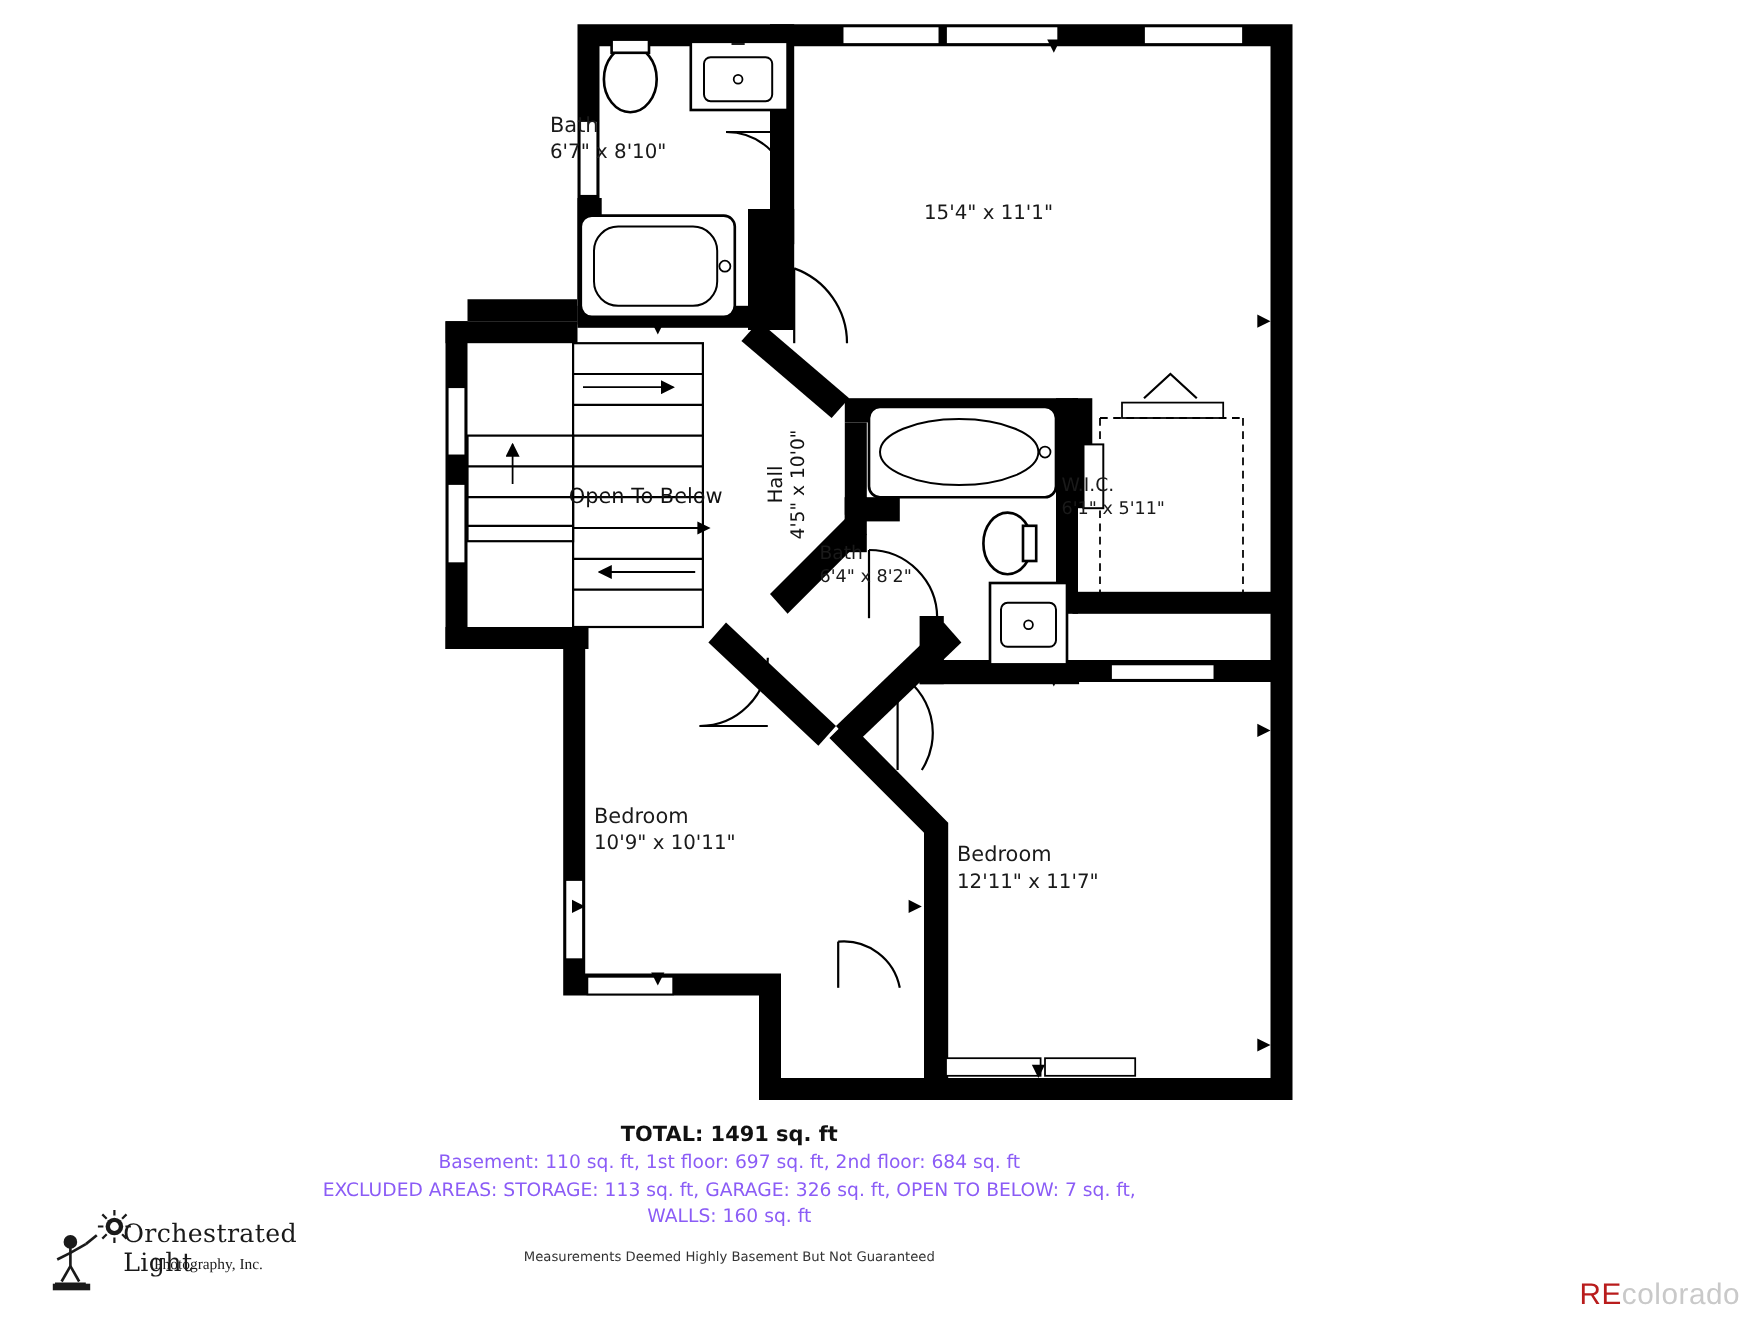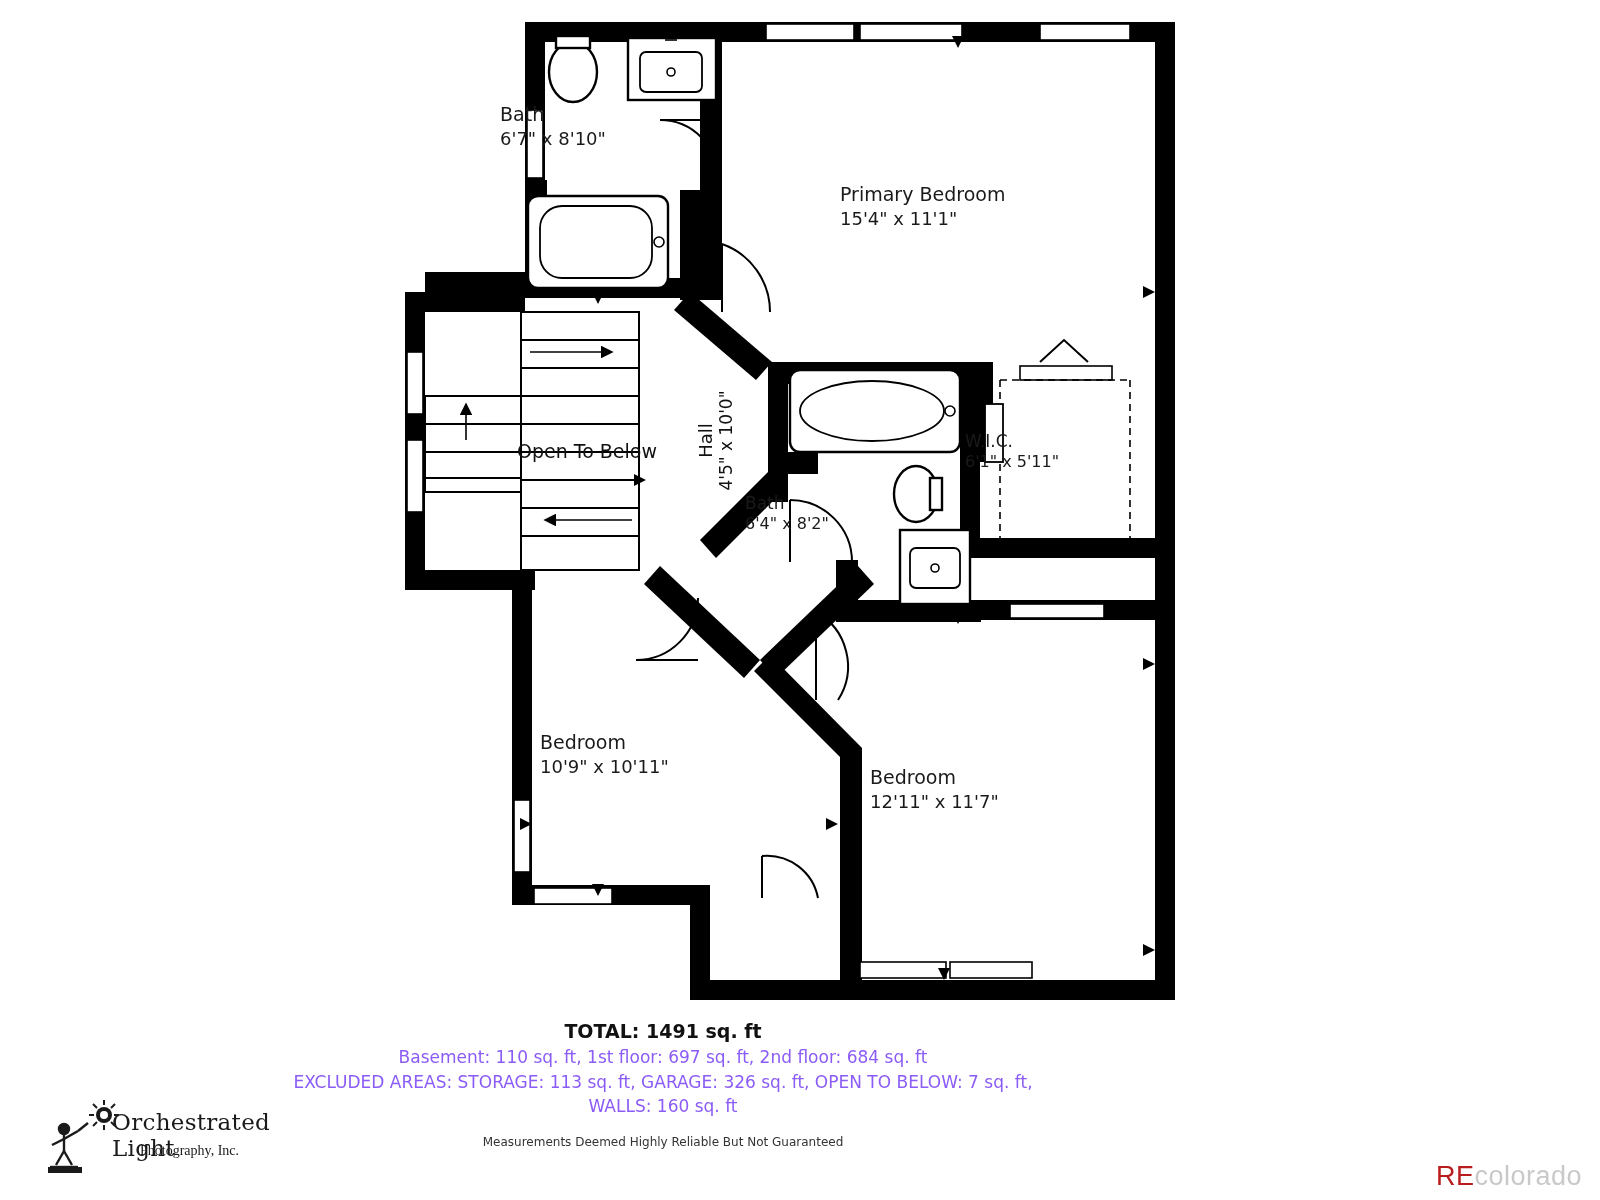--- a/index.html
+++ b/index.html
@@ -311,21 +311,20 @@
     <polygon points="938,968 944,980 950,968" fill="#000"></polygon>
     <polygon points="592,292 598,304 604,292" fill="#000"></polygon>
     <polygon points="592,884 598,896 604,884" fill="#000"></polygon>
     <polygon points="520,818 532,824 520,830" fill="#000"></polygon>
     <polygon points="826,818 838,824 826,830" fill="#000"></polygon>
     <polygon points="634,474 646,480 634,486" fill="#000"></polygon>
   </g>
 </svg>
 
 <div class="room-label" style="left:840px; top:182px; width:380px;">
-  <span class="rname">Primary Bedroom</span>
   <span class="rdim">15'4" x 11'1"</span>
 </div>
 
 <div class="room-label" style="left:500px; top:102px; width:240px;">
   <span class="rname">Bath</span>
   <span class="rdim">6'7" x 8'10"</span>
 </div>
 
 <div class="hall-label" style="left:660px; top:420px; width:110px;">
   <span class="rname">Hall</span>
@@ -352,21 +351,21 @@
   <span class="rdim">12'11" x 11'7"</span>
 </div>
 
 <div class="otb-label" style="left:505px; top:440px;">Open To Below</div>
 
 <div id="footer">
   <div class="total">TOTAL: 1491 sq. ft</div>
   <div class="line">Basement: 110 sq. ft, 1st floor: 697 sq. ft, 2nd floor: 684 sq. ft</div>
   <div class="line">EXCLUDED AREAS: STORAGE: 113 sq. ft, GARAGE: 326 sq. ft, OPEN TO BELOW: 7 sq. ft,</div>
   <div class="line">WALLS: 160 sq. ft</div>
-  <div class="disclaimer">Measurements Deemed Highly Reliable But Not Guaranteed</div>
+  <div class="disclaimer">Measurements Deemed Highly Basement But Not Guaranteed</div>
 </div>
 
 <div id="logo">
   <svg width="290" height="90" viewBox="0 0 290 90">
 
     <g transform="translate(64,20)">
       <circle cx="0" cy="0" r="8" fill="#1a1a1a"></circle>
       <g stroke="#1a1a1a" stroke-width="2">
         <line x1="-15" y1="0" x2="-10" y2="0"></line>
         <line x1="10" y1="0" x2="15" y2="0"></line>

